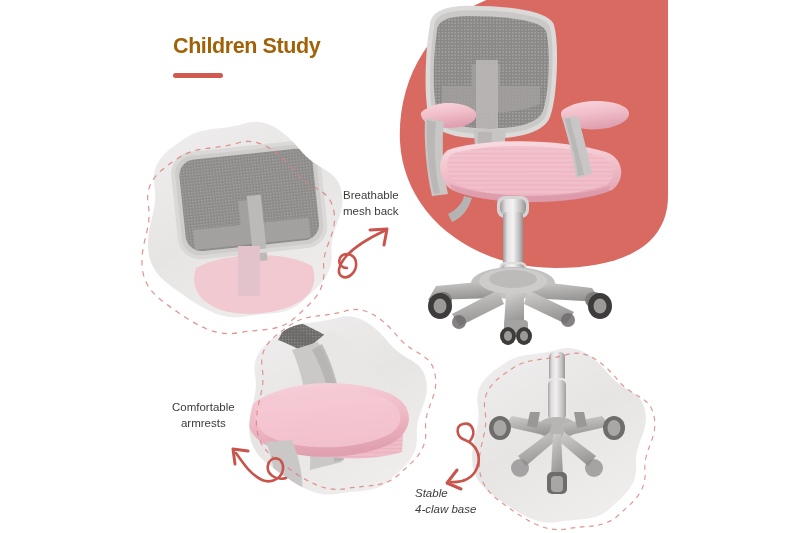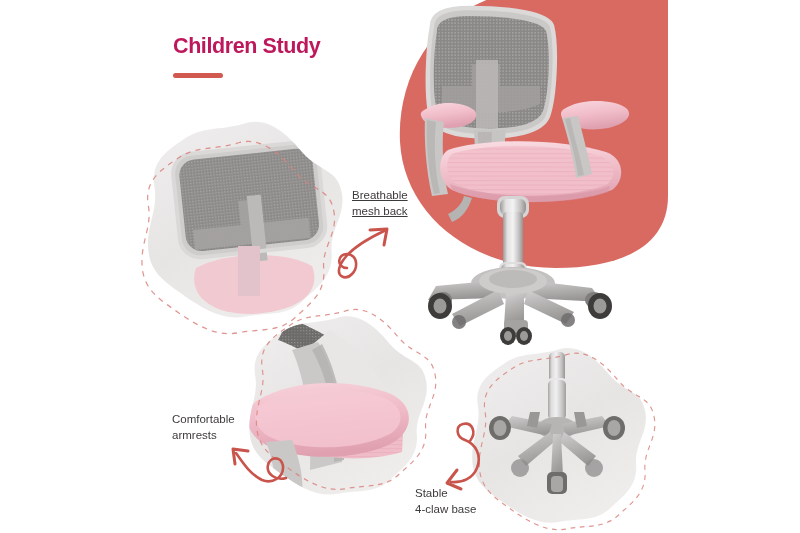--- a/index.html
+++ b/index.html
@@ -8,21 +8,21 @@
     width:800px;height:533px;
     background:#ffffff;
     font-family:"Liberation Sans", sans-serif;
     overflow:hidden;
   }
   #stage{position:relative;width:800px;height:533px;background:#fff;overflow:hidden;}
 
   
   .title-wrap{position:absolute;left:173px;top:34px;width:230px;}
   .title-line{
-    color:#be185d;
+    color:#a16207;
     font-size:21.5px;
     font-weight:bold;
     letter-spacing:-0.4px;
     line-height:1.18;
     white-space:nowrap;
   }
   .title-rule{
     margin-top:14px;
     width:50px;height:5px;
     background:#d2594f;
@@ -30,23 +30,23 @@
   }
 
   
   .flabel{
     position:absolute;
     color:#3d3a3a;
     font-size:11.5px;
     line-height:1.38;
     white-space:nowrap;
   }
-  .flabel.lbl-mesh{left:352px;top:188px;text-decoration:underline;}
-  .flabel.lbl-arm{left:172px;top:412px;}
-  .flabel.lbl-base{left:415px;top:486px;}
+  .flabel.lbl-mesh{left:343px;top:188px;}
+  .flabel.lbl-arm{left:172px;top:400px;text-align:center;}
+  .flabel.lbl-base{left:415px;top:486px;font-style:italic;}
 
   
   .layer{position:absolute;left:0;top:0;width:800px;height:533px;pointer-events:none;}
   .layer svg{display:block;}
 </style>
 </head>
 <body>
 
 <div id="stage">
 

